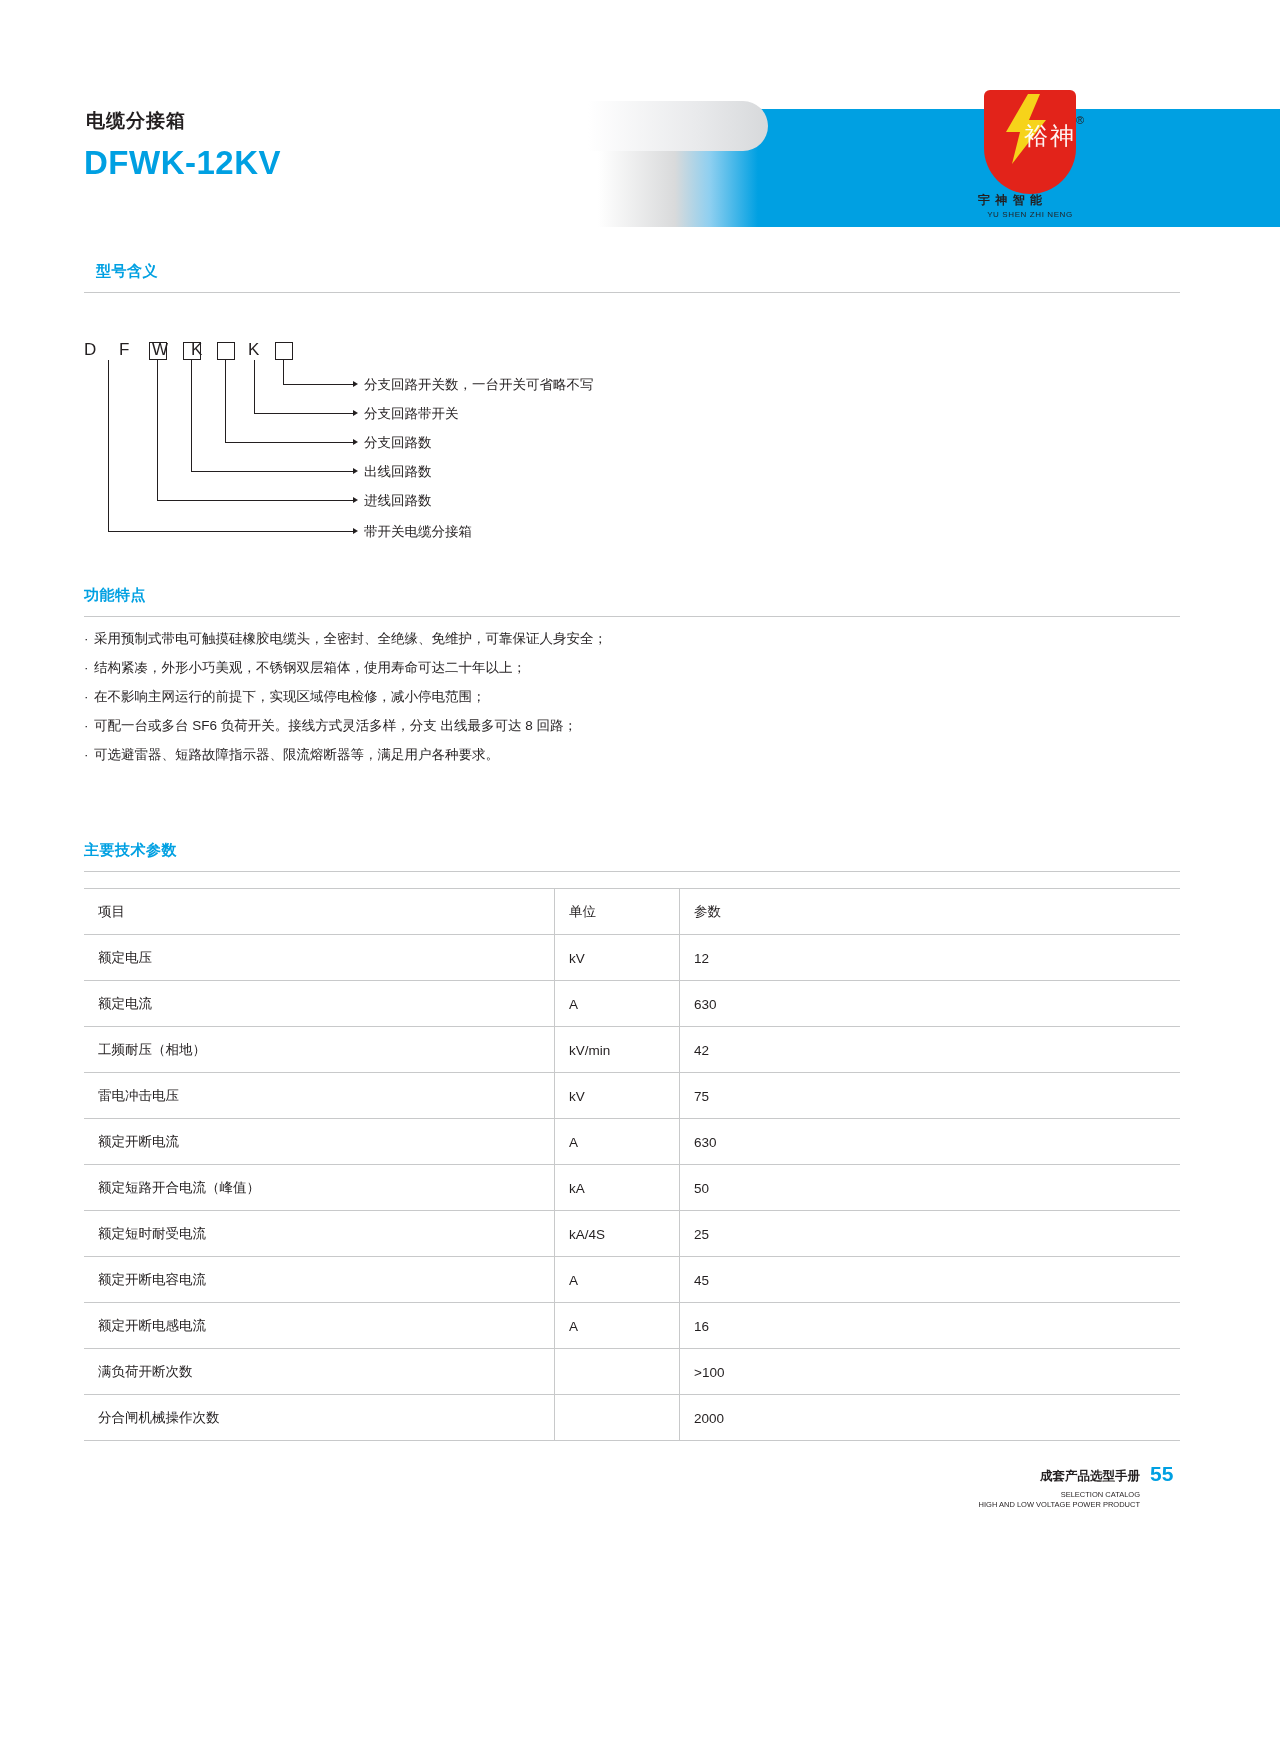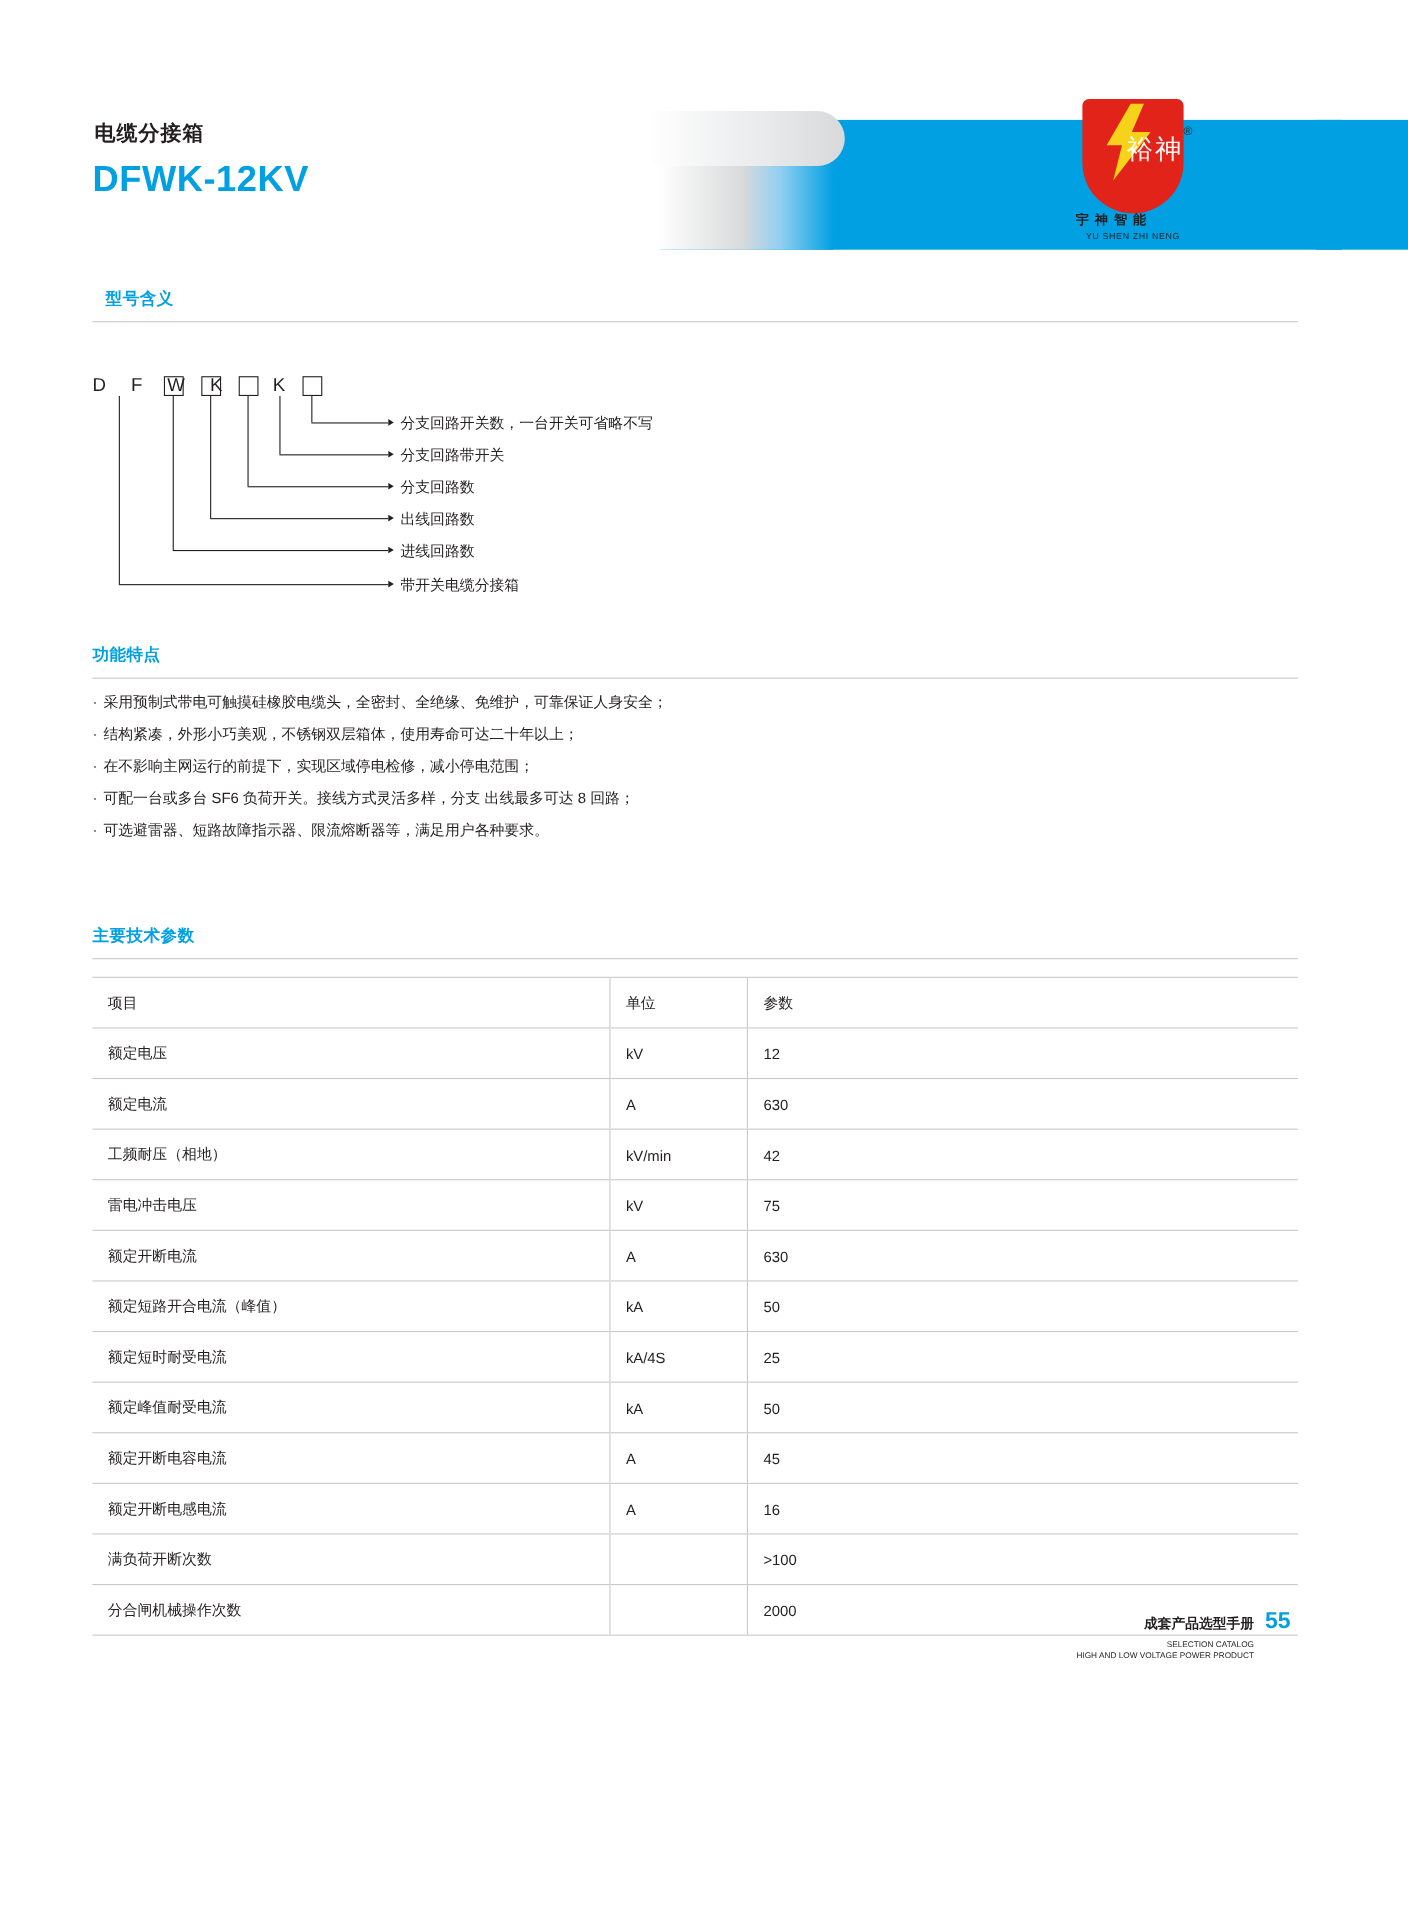--- a/index.html
+++ b/index.html
@@ -393,25 +393,20 @@
       <td class="c1">额定短路开合电流（峰值）</td>
       <td class="c2">kA</td>
       <td class="c3">50</td>
     </tr>
     <tr>
       <td class="c1">额定短时耐受电流</td>
       <td class="c2">kA/4S</td>
       <td class="c3">25</td>
     </tr>
     <tr>
-      <td class="c1">额定峰值耐受电流</td>
-      <td class="c2">kA</td>
-      <td class="c3">50</td>
-    </tr>
-    <tr>
       <td class="c1">额定开断电容电流</td>
       <td class="c2">A</td>
       <td class="c3">45</td>
     </tr>
     <tr>
       <td class="c1">额定开断电感电流</td>
       <td class="c2">A</td>
       <td class="c3">16</td>
     </tr>
     <tr>

